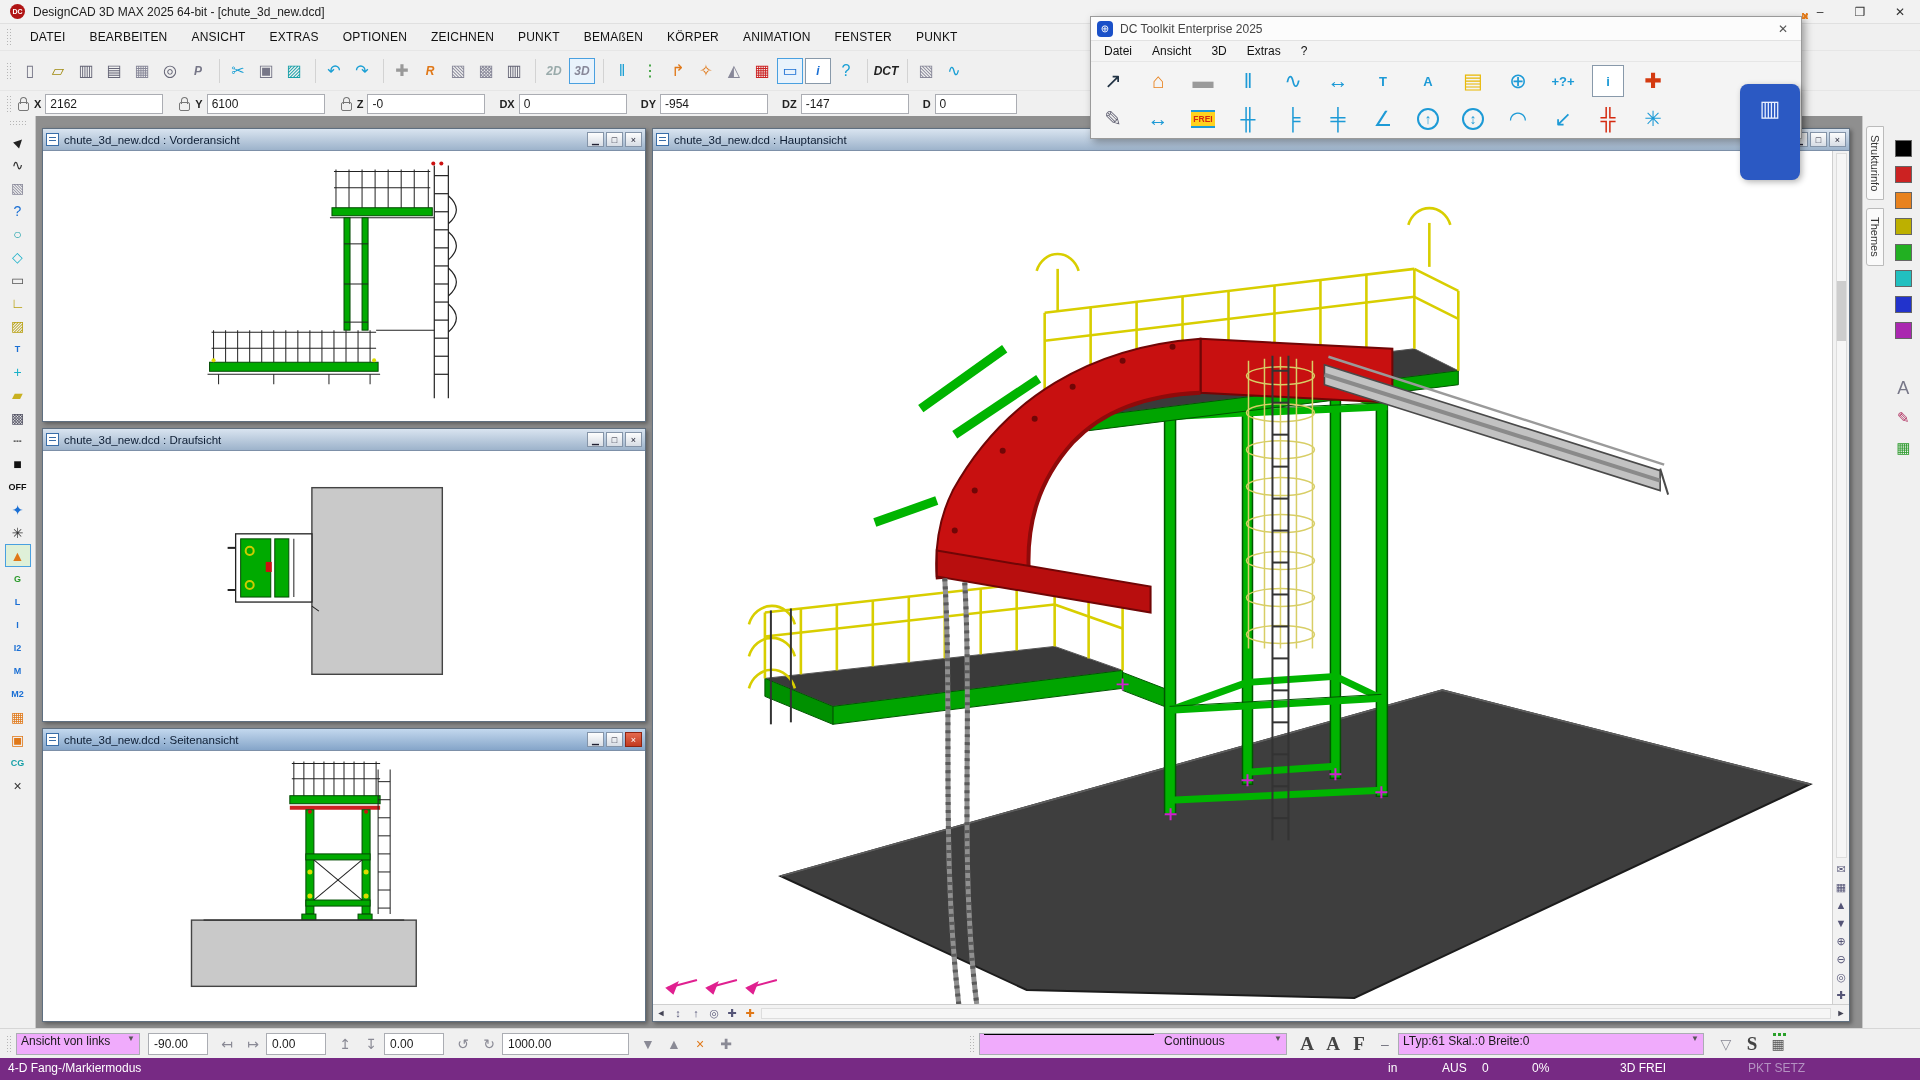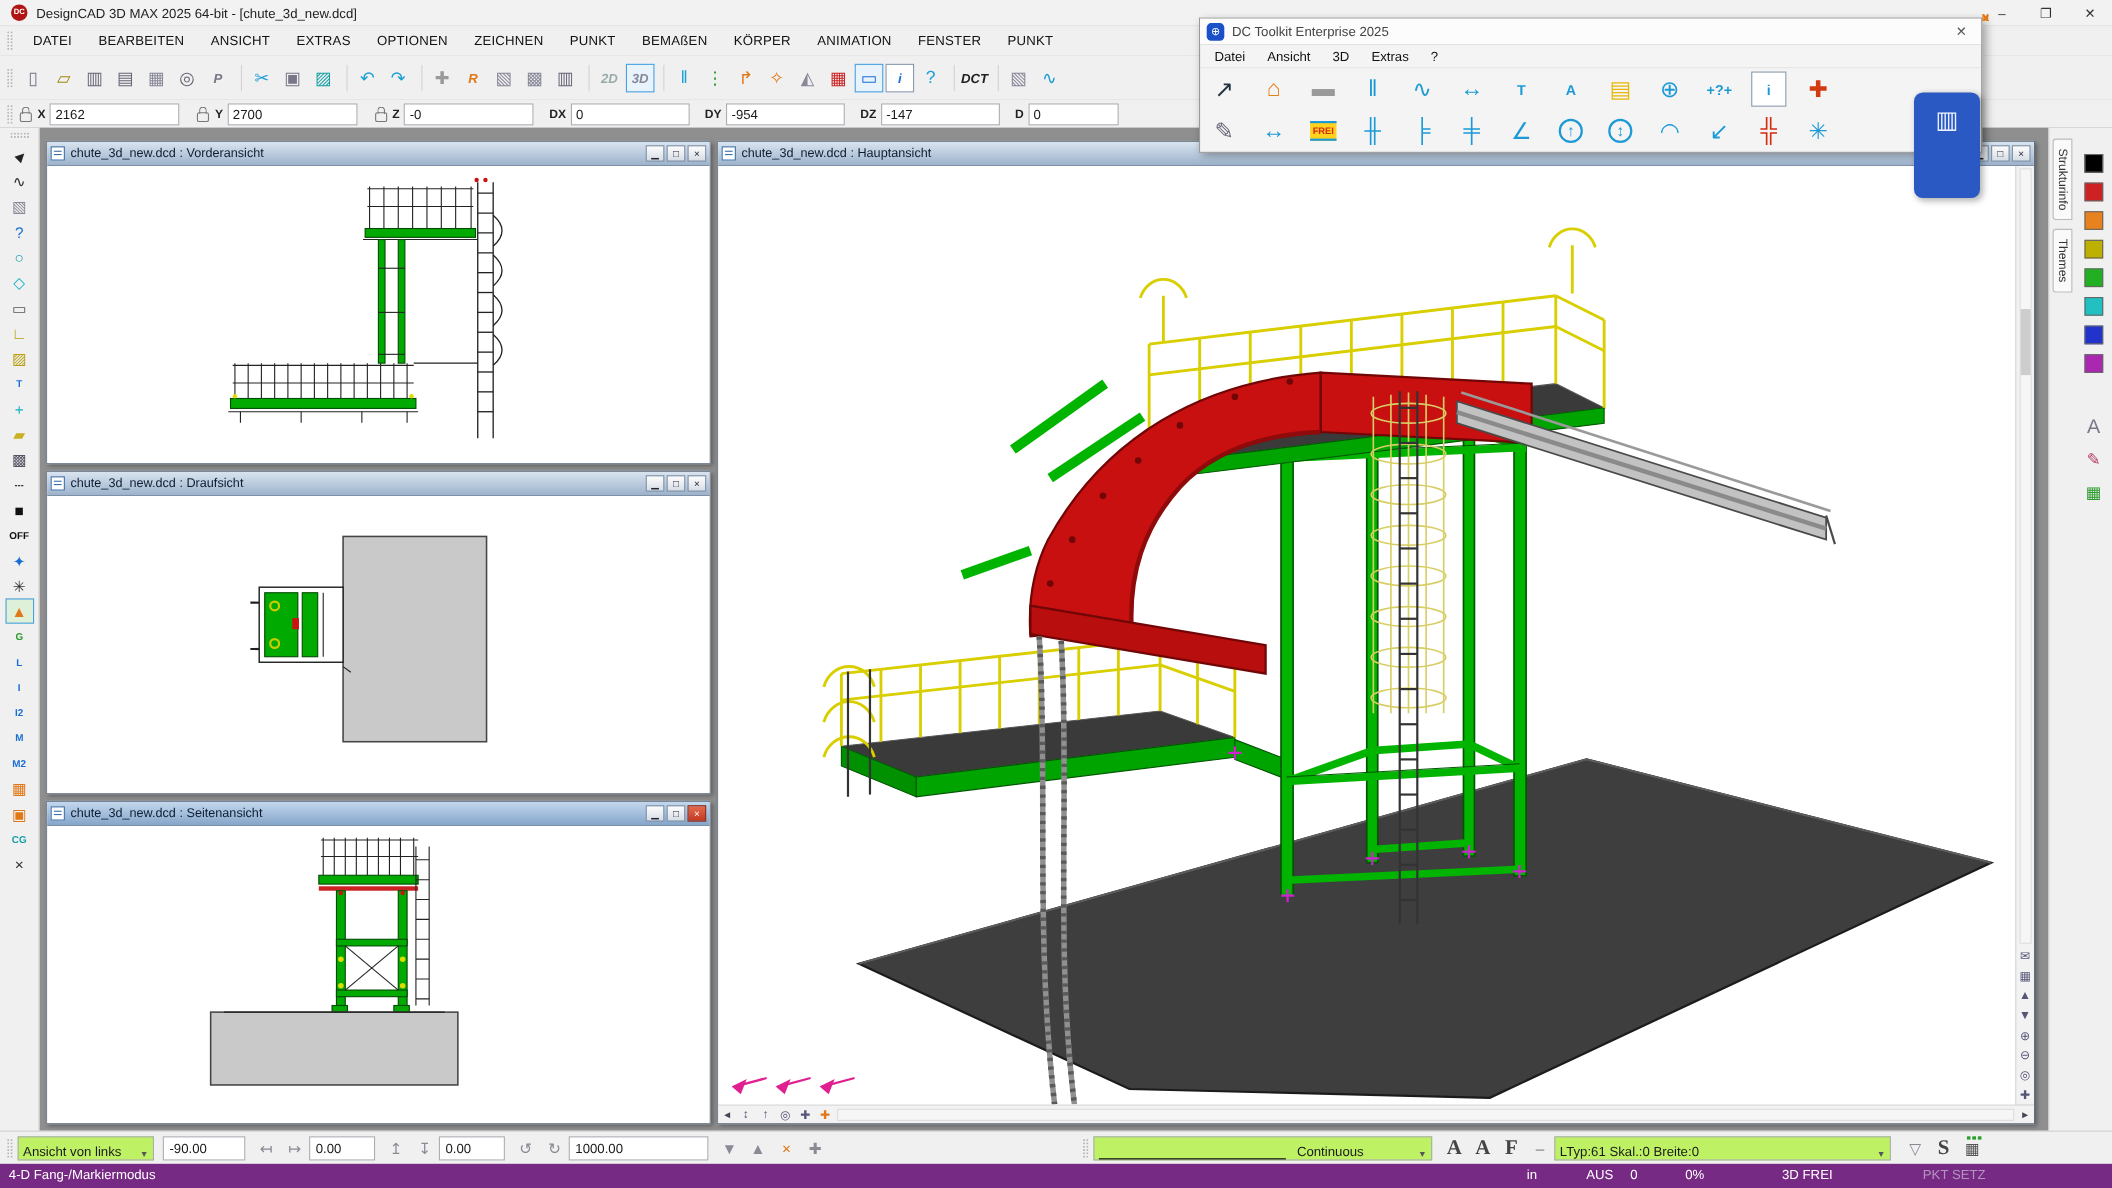--- a/index.html
+++ b/index.html
@@ -117,21 +117,21 @@
   .tk-save-panel { position:absolute; left:1740px; top:84px; width:60px; height:96px; background:#2b59c3;
     border-radius:8px; z-index:51; display:flex; justify-content:center; padding-top:12px;
     box-shadow:2px 2px 6px rgba(0,0,0,.3); }
   .tk-save-panel .g { color:#eaf0ff; font-size:22px; }
 
   
   .bottombar { position:absolute; left:0; top:1028px; width:1920px; height:30px; background:#f0f0f0;
     border-top:1px solid #d6d6d6; display:flex; align-items:center; }
   .bb-field { background:#fff; border:1px solid #abadb3; height:22px; font-size:12px; padding:3px 5px;
     white-space:nowrap; overflow:hidden; flex:0 0 auto; }
-  .bb-select { background:#bef264; border:1px solid #abadb3; height:22px; display:flex; align-items:flex-end;
+  .bb-select { background:#f0abfc; border:1px solid #abadb3; height:22px; display:flex; align-items:flex-start;
     font-size:12px; padding:0 4px; flex:0 0 auto; }
   .bb-select .chev { margin-left:auto; font-size:8px; color:#555; padding-left:6px; }
   .bottombar .icon { width:24px; height:24px; font-size:14px; color:#7a7a85; }
   .line-sample { width:170px; height:1px; background:#000; margin-right:10px; flex:0 0 auto; }
   .serif-ic .g { font-family:"Liberation Serif", serif; font-weight:bold; font-size:19px; color:#444; }
   .layers-ic .g::before { content:""; position:absolute; top:-3px; left:2px; width:14px; height:3px;
     background-image:linear-gradient(90deg,#2aa02a 60%, transparent 60%); background-size:5px 3px; }
 
   
   .statusbar { position:absolute; left:0; top:1058px; width:1920px; height:22px; background:#772a84;
@@ -335,21 +335,21 @@
 
     <span class="coord-group has-lock">
       <span class="lock"></span>
       <span class="coord-label">X</span>
       <span class="cfield" style="width: 118px;">2162</span>
     </span>
 
     <span class="coord-group has-lock">
       <span class="lock"></span>
       <span class="coord-label">Y</span>
-      <span class="cfield" style="width: 118px;">2700</span>
+      <span class="cfield" style="width: 118px;">6100</span>
     </span>
 
     <span class="coord-group has-lock">
       <span class="lock"></span>
       <span class="coord-label">Z</span>
       <span class="cfield" style="width: 118px;">-0</span>
     </span>
 
     <span class="coord-group">
 
@@ -1100,21 +1100,21 @@
 <div class="tk-save-panel">
   <span class="g">▥</span>
 </div>
 
 <div class="bottombar">
   <span class="grip"></span>
   <span class="bb-select" style="width:124px;">
     <span>Ansicht von links</span>
     <span class="chev">▼</span>
   </span>
-  <span class="bb-field" style="width:75px;margin-left:8px;">-90.00</span>
+  <span class="bb-field" style="width:60px;margin-left:8px;">-90.00</span>
   <div style="display:flex;margin-left:6px;">
 
   <span class="icon">
         <span class="g" style="color: rgb(138, 138, 149);">↤</span>
       </span>
       <span class="icon">
         <span class="g" style="color: rgb(138, 138, 149);">↦</span>
       </span>
     </div>
   <span class="bb-field" style="width:60px;">0.00</span>

